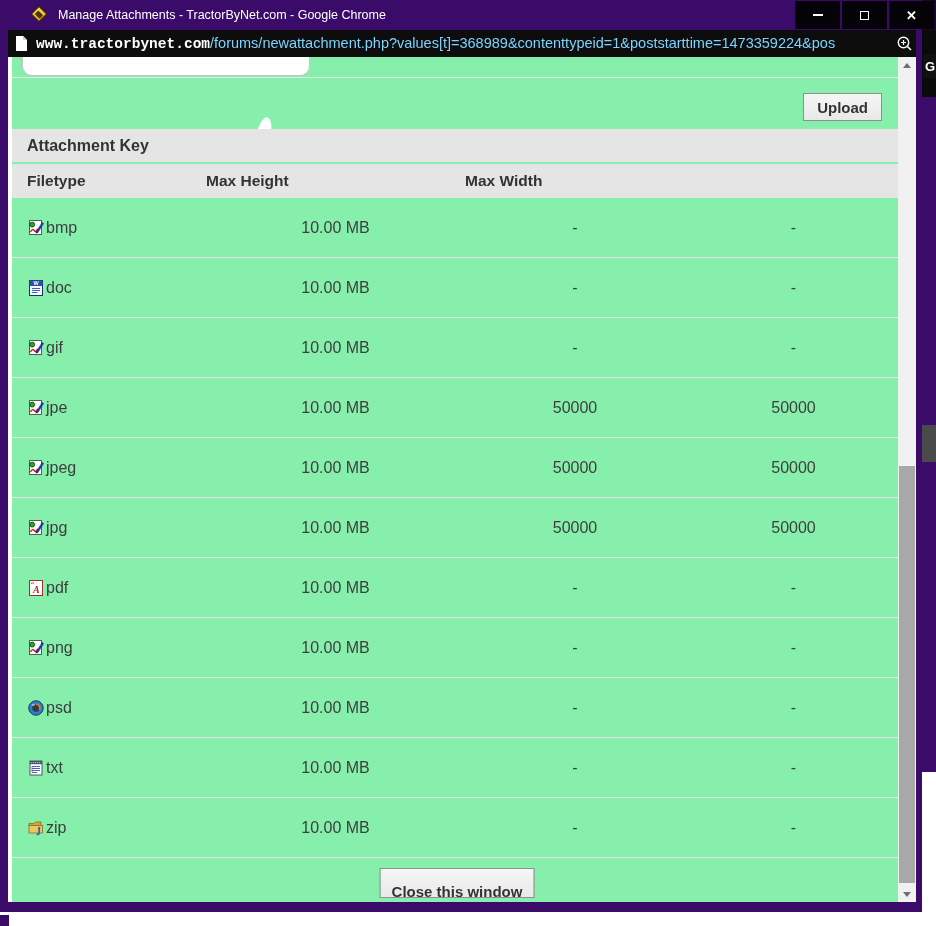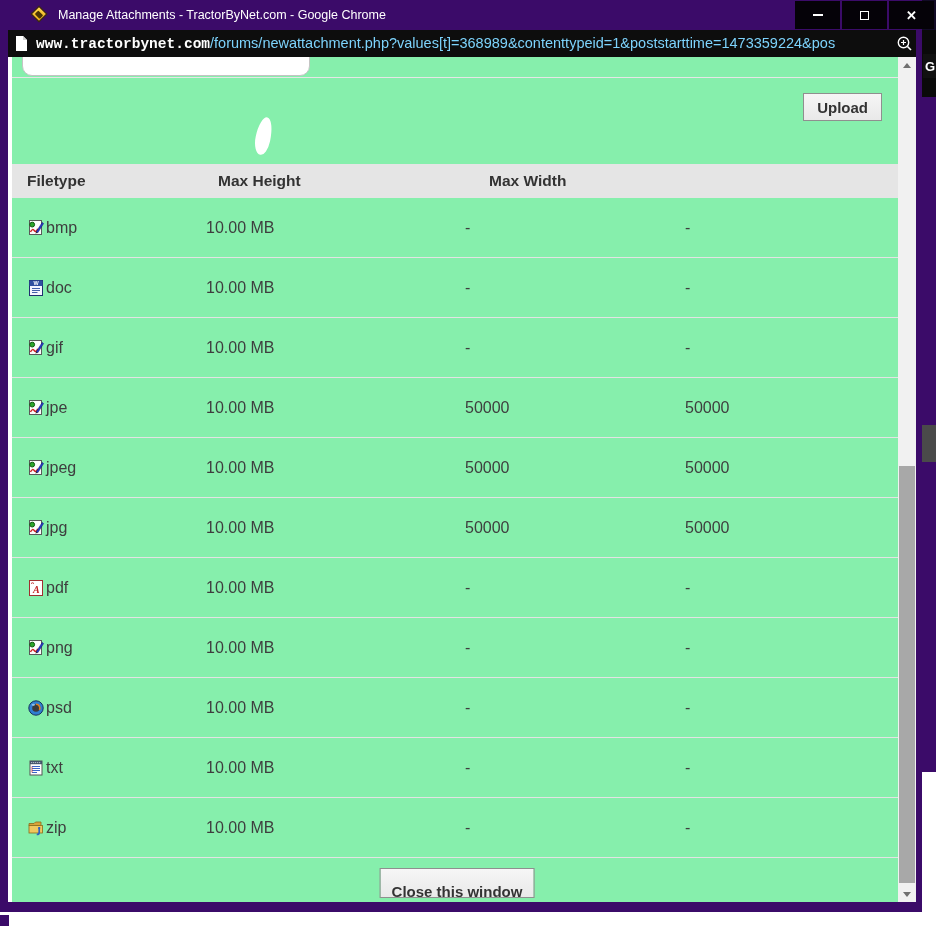--- a/index.html
+++ b/index.html
@@ -44,22 +44,22 @@
   .purple-chip{position:absolute;left:0;top:3px;width:9px;height:11px;background:var(--purple);}
 
   
   .page{position:absolute;left:12px;top:57px;width:890px;height:845px;background:#86efac;overflow:hidden;}
   .input-partial{position:absolute;left:10px;top:-13px;width:288px;height:32px;border:1px solid #c4c4c4;border-radius:10px;background:#fff;}
   .top-line{position:absolute;left:0;top:20px;width:890px;height:1px;background:#e6e6e6;}
   .btn{background:#f0f0f0;background:linear-gradient(#f6f6f6,#e9e9e9);border:1px solid #8f8f8f;color:#333;font-weight:bold;font-size:15px;font-family:"Liberation Sans",sans-serif;cursor:pointer;}
   .upload-btn{position:absolute;right:20px;top:36px;height:28px;padding:0 13px;}
   .swoosh{position:absolute;left:244px;top:60px;width:15px;height:38px;background:#fff;border-radius:50% 50% 45% 55%/55% 60% 40% 45%;transform:rotate(12deg);}
   .section-bar{position:absolute;left:0;top:72px;width:890px;height:33px;background:var(--bargray);line-height:33px;padding-left:15px;font-weight:bold;font-size:16px;color:#333;}
-  .thead{position:absolute;left:0;top:107px;width:890px;height:34px;background:var(--bargray);display:grid;grid-template-columns:179px 259px 220px 1fr;align-items:center;padding-left:15px;font-weight:bold;font-size:15.5px;color:#333;gap:12px;}
-  .tbody{position:absolute;left:0;top:141px;width:890px;}
+  .thead{position:absolute;left:0;top:107px;width:890px;height:34px;background:var(--bargray);display:grid;grid-template-columns:179px 259px 220px 1fr;align-items:center;padding-left:15px;font-weight:bold;font-size:15.5px;color:#333;}
+  .tbody{position:absolute;left:0;top:141px;width:890px;text-align:center;}
   .trow{display:grid;grid-template-columns:179px 259px 220px 1fr;align-items:center;height:60px;padding-left:15px;border-bottom:1px solid #e3e3e3;font-size:16px;color:#3e3e3e;}
   .c1{display:flex;align-items:center;}
   .ficon{display:inline-flex;width:18px;height:18px;margin-right:1px;}
   .ficon svg{display:block;}
   .close-btn{position:absolute;left:50%;transform:translateX(-50%);top:811px;height:29px;padding:14px 11px;}
 
   
   .scrollbar{position:absolute;left:898px;top:57px;width:18px;height:845px;background:#f1f1f1;}
   .sb-up,.sb-down{position:absolute;left:0;width:18px;height:16px;display:flex;align-items:center;justify-content:center;cursor:pointer;}
   .sb-up{top:0;}
@@ -118,20 +118,21 @@
   <div class="border-left"></div>
   <div class="border-right"></div>
   <div class="border-bottom"></div>
 
   <div class="page">
     <div class="input-partial"></div>
     <div class="top-line"></div>
     <button class="btn upload-btn">Upload</button>
     <div class="swoosh"></div>
 
+    <div class="section-bar">Attachment Key</div>
 
     <div class="thead">
       <div>Filetype</div>
       <div>Max Height</div>
       <div>Max Width</div>
     </div>
 
     <div class="tbody">
         <div class="trow">
           <div class="c1">

